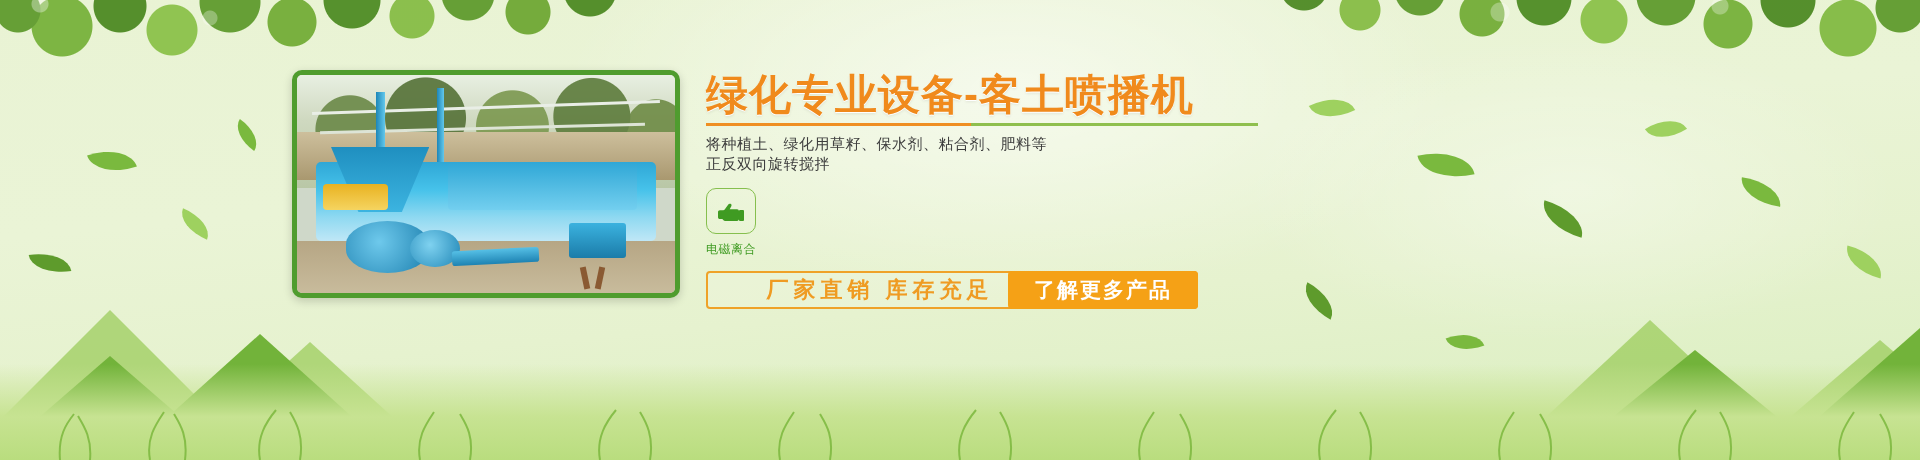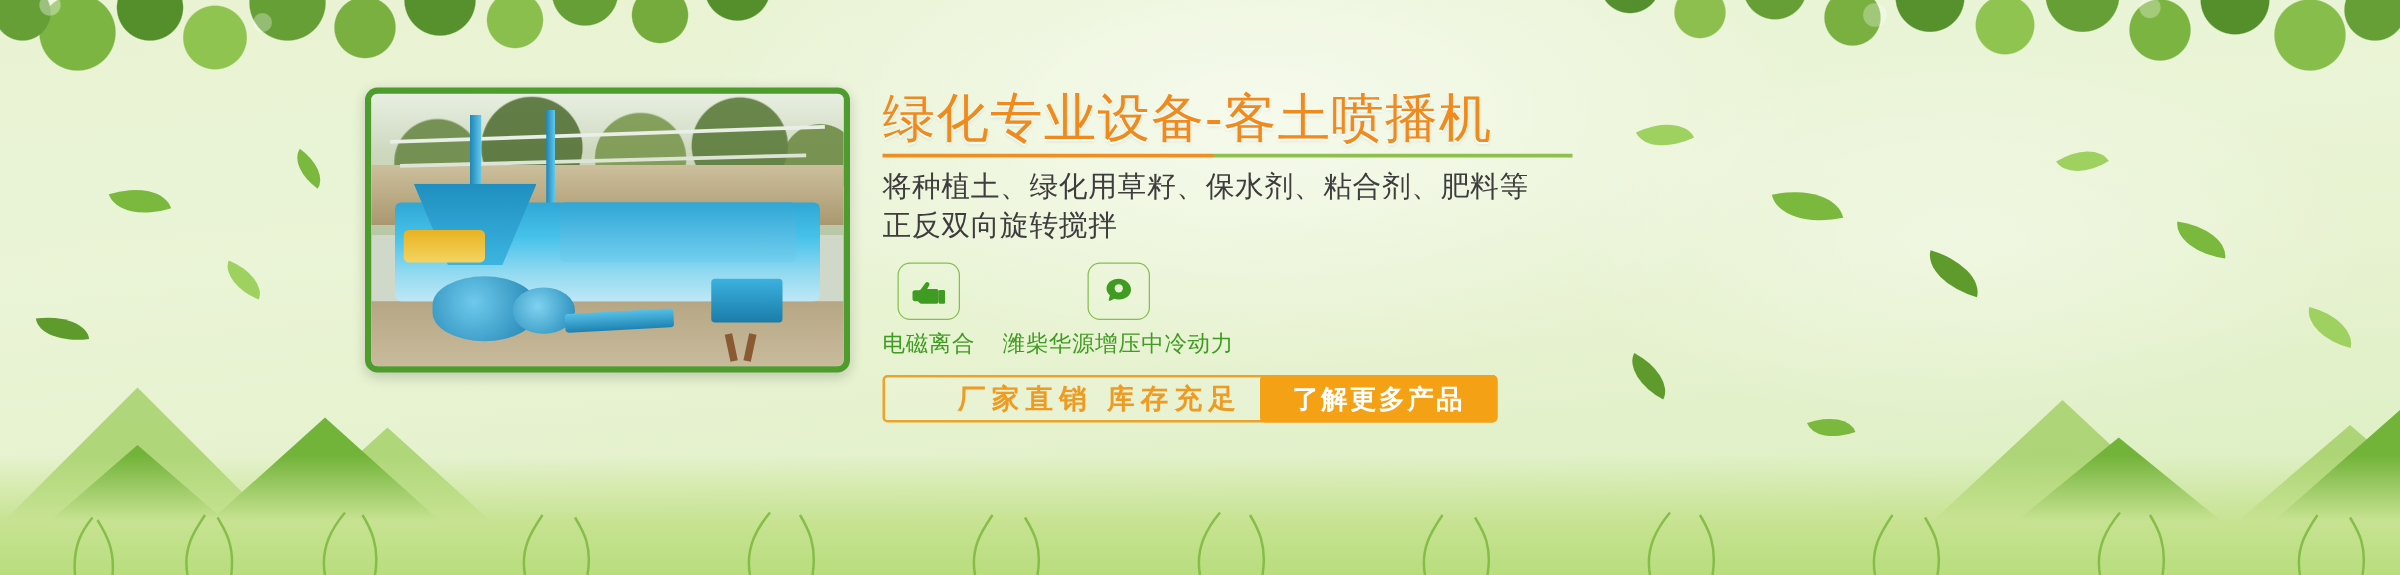--- a/index.html
+++ b/index.html
@@ -115,39 +115,39 @@
     background:linear-gradient(to bottom,#56c0e6,#1d82b2);border-radius:3px;transform:rotate(-3deg);}
   .mach-box{position:absolute;right:13%;bottom:16%;width:15%;height:16%;
     background:linear-gradient(to bottom,#3bb2df,#1b7ca9);border-radius:3px;}
   .mach-leg{position:absolute;right:19%;bottom:2%;width:6px;height:10%;background:#8a5a33;transform:rotate(12deg);}
   .mach-leg2{position:absolute;right:23%;bottom:2%;width:6px;height:10%;background:#8a5a33;transform:rotate(-12deg);}
 
   
   #content{position:absolute;left:706px;top:72px;width:570px;}
 
   #title{
-    font-size:42px;font-weight:normal;letter-spacing:1px;color:#f08a1c;
+    font-size:42px;font-weight:bold;letter-spacing:1px;color:#f08a1c;
     line-height:1.08;margin:0;white-space:nowrap;
     text-shadow:0 1px 0 #fff,0 2px 3px rgba(0,0,0,.08);
   }
   .title-rule{width:552px;height:3px;margin-top:6px;
     background:linear-gradient(to right,#ef8f23 0%,#ef8f23 48%,#8fbf4e 48%,#8fbf4e 100%);}
-  #subtitle{margin-top:8px;font-size:23px;color:#3d3d3d;line-height:1.33;letter-spacing:.5px;}
+  #subtitle{margin-top:8px;font-size:15px;color:#3d3d3d;line-height:1.33;letter-spacing:.5px;}
   #subtitle div{white-space:nowrap;}
 
   
   #features{margin-top:14px;display:flex;align-items:flex-start;}
   .feature{display:flex;flex-direction:column;align-items:center;}
   .feature + .feature{margin-left:22px;}
   .icon-box{
     width:48px;height:44px;border:1.5px solid #86bf4e;border-radius:10px;
     display:flex;align-items:center;justify-content:center;background:transparent;
   }
   .icon-box svg{display:block;}
-  .feature-label{margin-top:7px;font-size:18px;color:#3f9b22;white-space:nowrap;letter-spacing:.5px;}
+  .feature-label{margin-top:7px;font-size:12px;color:#3f9b22;white-space:nowrap;letter-spacing:.5px;}
 
   
   #cta{margin-top:13px;display:flex;align-items:stretch;width:492px;height:38px;
     border:2px solid #efa228;border-radius:4px;box-sizing:border-box;background:rgba(255,255,255,.12);padding-left:44px;}
   #cta-text{flex:1;display:flex;align-items:center;justify-content:center;
     color:#ef9b22;font-size:22px;font-weight:bold;letter-spacing:5px;white-space:nowrap;}
   #cta-button{width:190px;margin:-2px -2px -2px 0;background:#f5a116;border-radius:4px;
     display:flex;align-items:center;justify-content:center;
     color:#ffffff;font-size:21px;font-weight:bold;letter-spacing:2px;white-space:nowrap;cursor:pointer;}
 </style>
@@ -253,29 +253,20 @@
         <div class="icon-box">
           <svg width="30" height="24" viewBox="0 0 30 24" fill="#3f9b22">
             <path d="M2 13c0-1 .8-1.8 1.8-1.8h3.4c.6 0 1.1-.3 1.5-.8l3.6-5c.6-.9 1.9-1 2.7-.3.6.6.7 1.5.3 2.2l-1.6 2.9h7.4c1 0 1.9.8 1.9 1.9V20c0 1-.8 1.9-1.9 1.9H9.1c-.6 0-1.2-.2-1.6-.7l-1.2-1.2H3.8C2.8 20 2 19.2 2 18.2V13z"></path>
             <rect x="23" y="11" width="5" height="11" rx="1"></rect>
           </svg>
         </div>
         <div class="feature-label">电磁离合</div>
       </div>
 
 
-      <div class="feature">
-        <div class="icon-box">
-          <svg width="30" height="26" viewBox="0 0 30 26" fill="#3f9b22">
-            <path d="M15 3c-5.5 0-9.8 3.4-9.8 7.8 0 2.1 1 4 2.7 5.4l-.9 3.3c-.2.7.5 1.3 1.2 1l3.2-1.5c1.1.3 2.3.5 3.6.5 5.5 0 9.8-3.4 9.8-7.8S20.5 3 15 3z"></path>
-            <circle cx="15" cy="10.6" r="3.3" fill="#e9f3d4"></circle>
-          </svg>
-        </div>
-        <div class="feature-label">潍柴华源增压中冷动力</div>
-      </div>
 
     </div>
 
     <div id="cta">
       <div id="cta-text">厂家直销  库存充足</div>
       <div id="cta-button">了解更多产品</div>
     </div>
 
   </div>
 </div>

